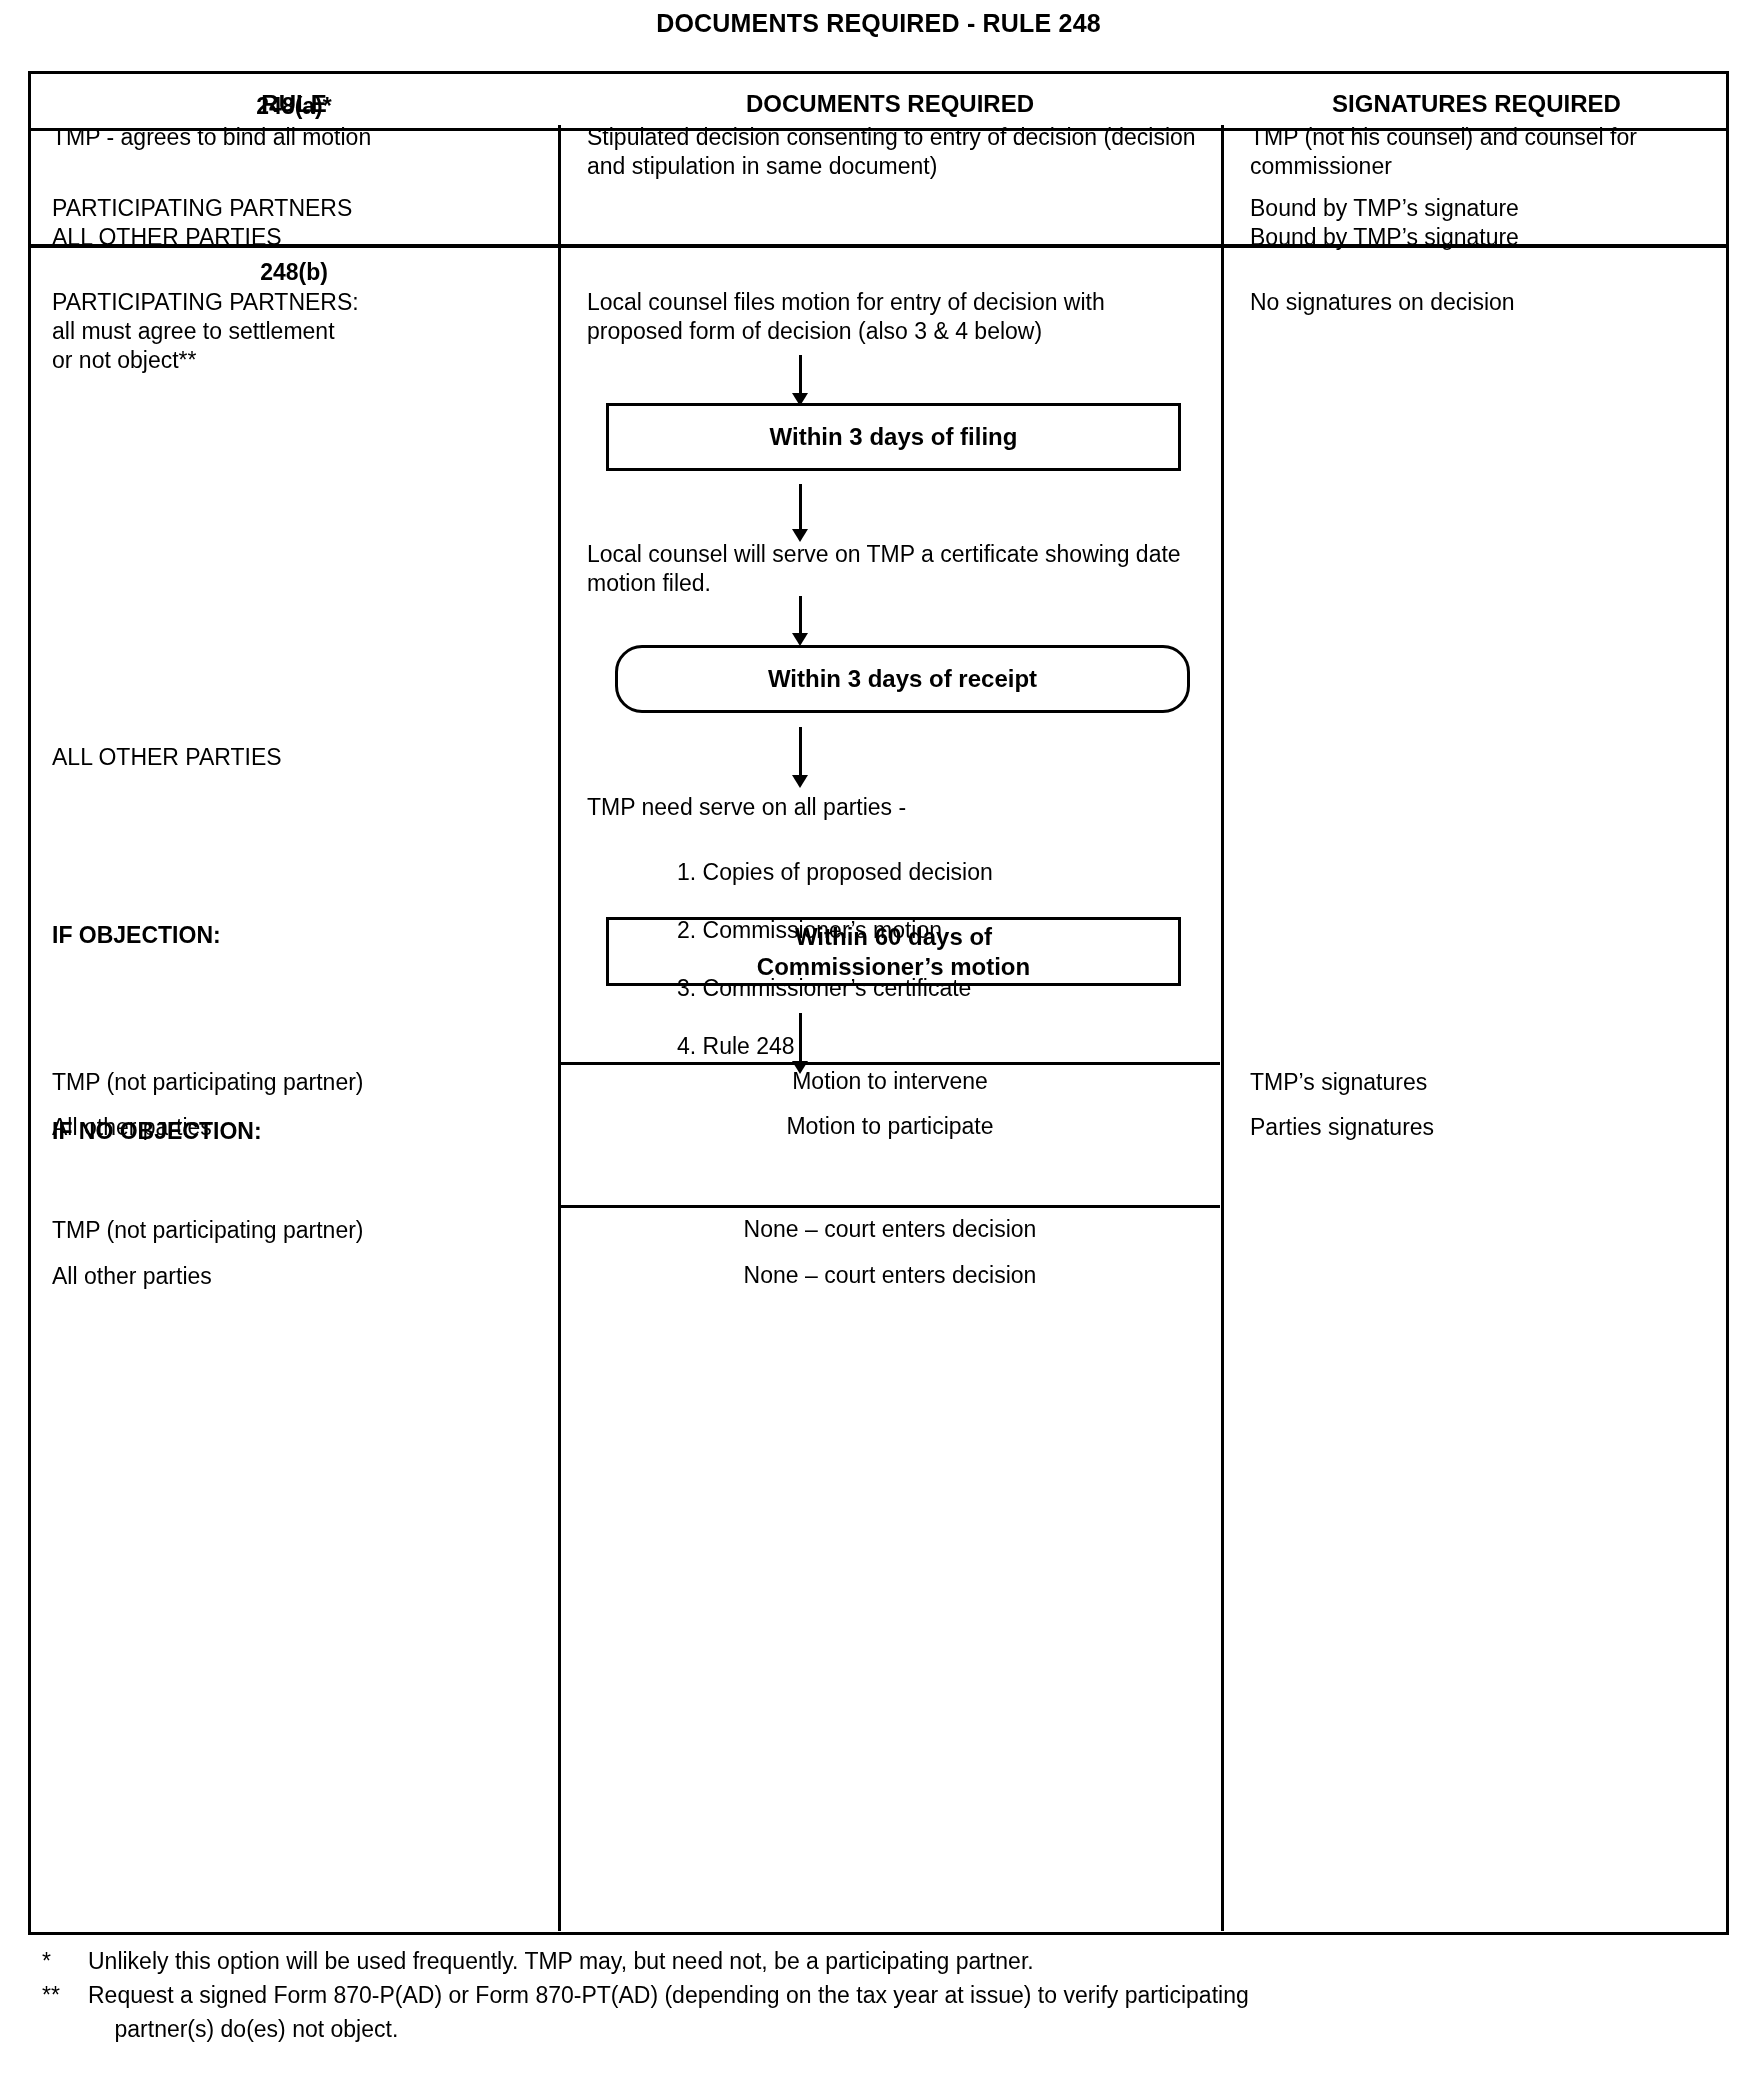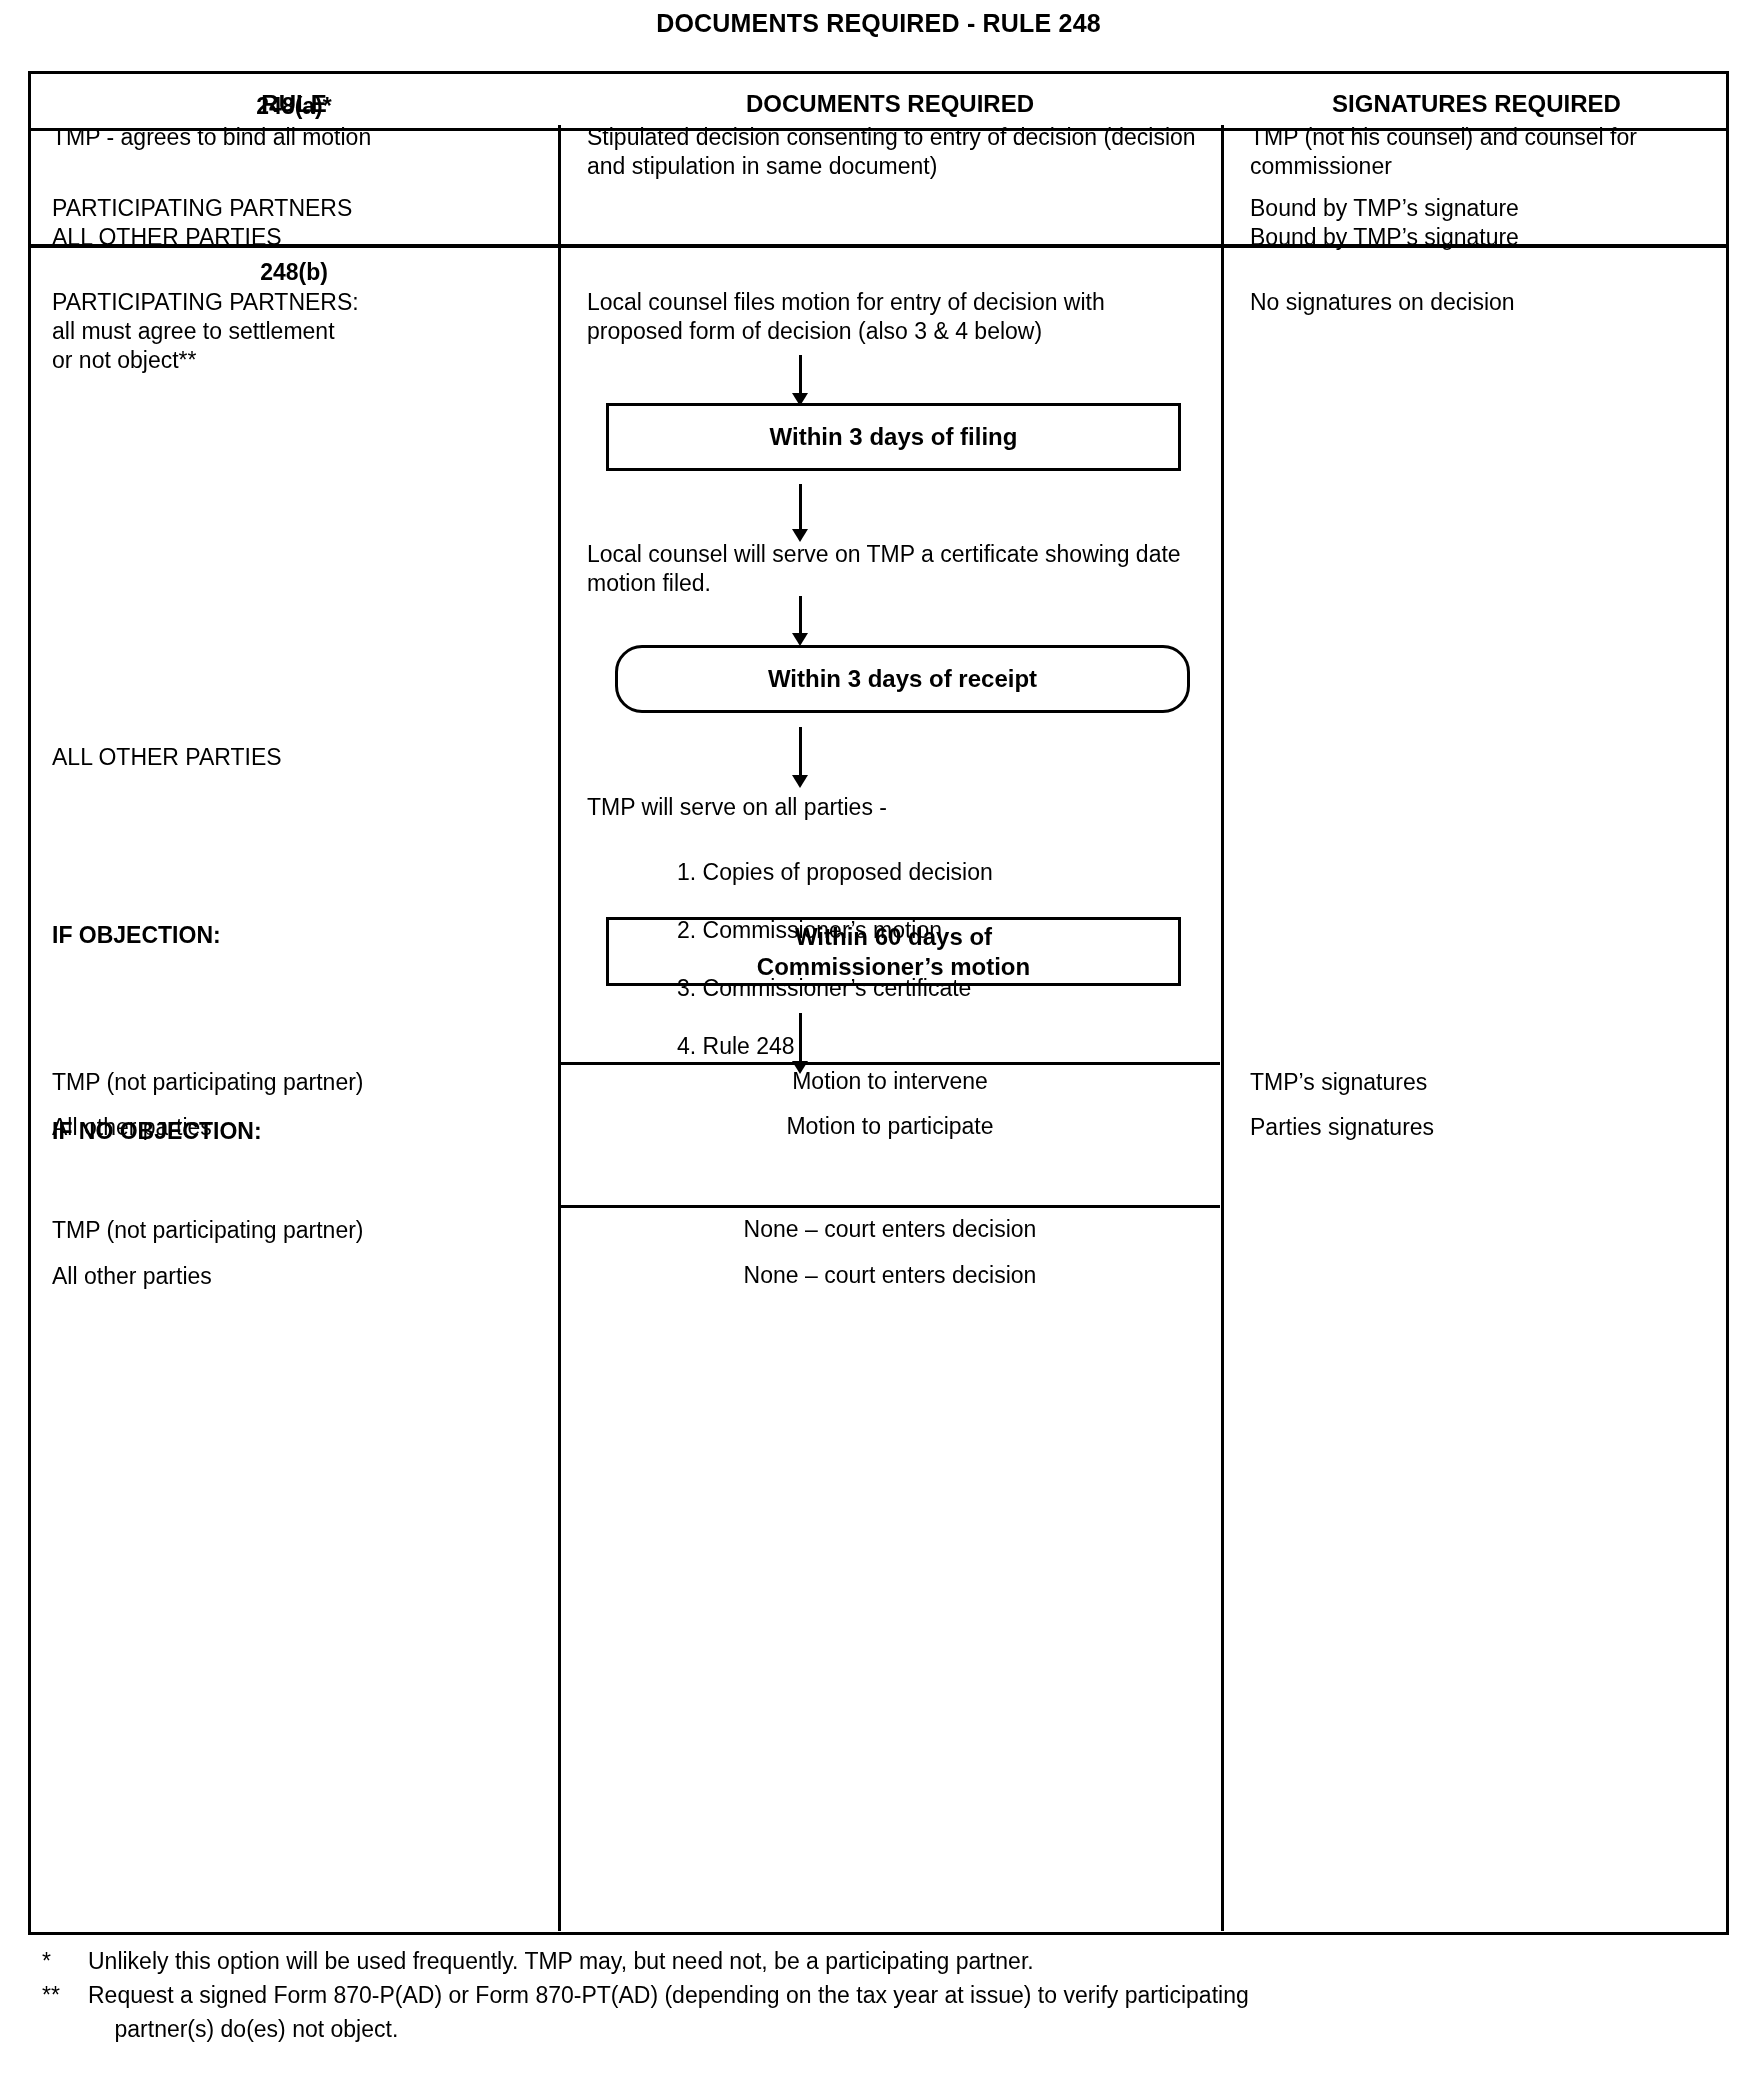--- a/index.html
+++ b/index.html
@@ -264,21 +264,21 @@
   <div class="cell flow-text flow-p2" style="left:556px;">Local counsel will serve on TMP a certificate showing date motion filed.</div>
 
   <div class="arrow arr-3" style="left:768px;"></div>
 
   <div class="flow-box box-2" style="left:584px;">
     <span>Within 3 days of receipt</span>
   </div>
 
   <div class="arrow arr-4" style="left:768px;"></div>
 
-  <div class="cell flow-text flow-p3" style="left:556px;">TMP will serve on all parties -</div>
+  <div class="cell flow-text flow-p3" style="left:556px;">TMP need serve on all parties -</div>
 
   <div class="cell flow-list" style="left:646px;">
     <div>1. Copies of proposed decision</div>
     <div>2. Commissioner’s motion</div>
     <div>3. Commissioner’s certificate</div>
     <div>4. Rule 248</div>
   </div>
 
   <div class="flow-box box-3" style="left:575px; flex-direction:column;">
     <span>Within 60 days of</span>

